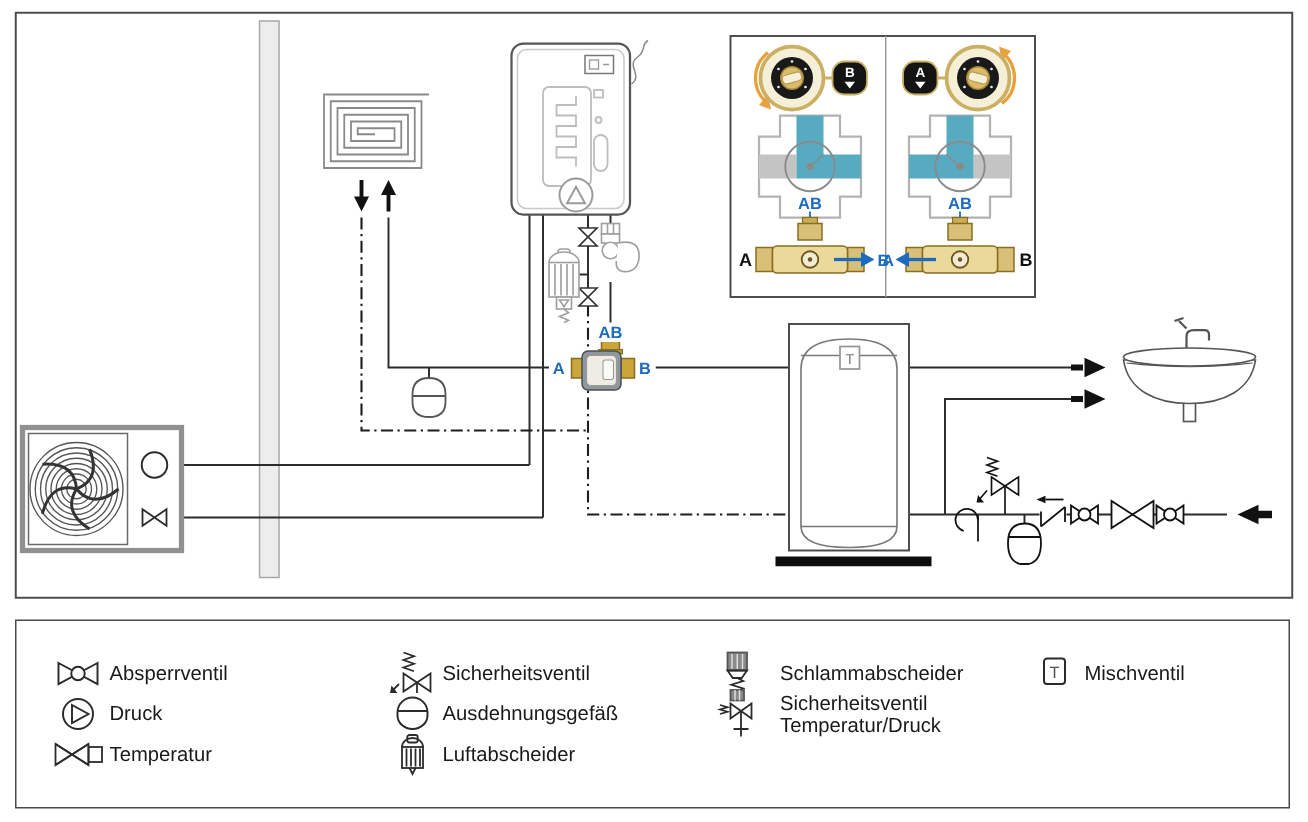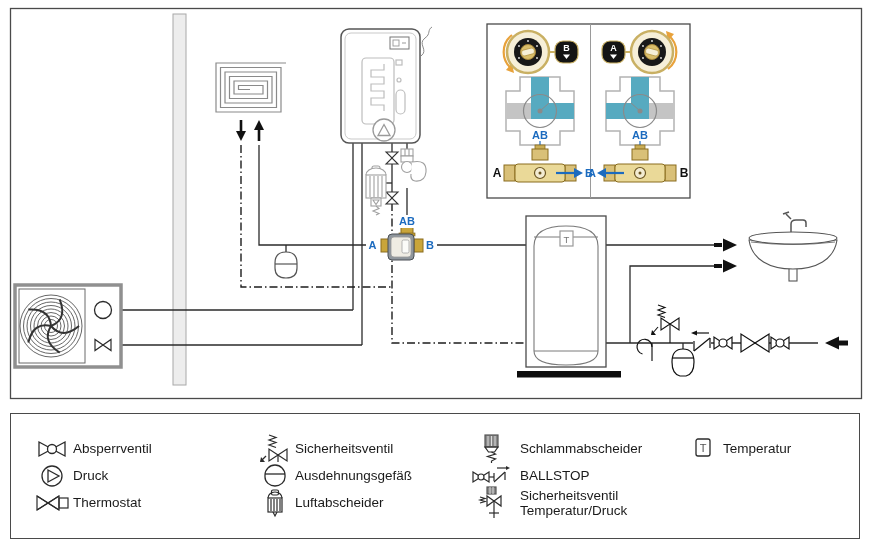--- a/index.html
+++ b/index.html
@@ -365,21 +365,21 @@
     <div class="lrow">
       <span class="licon">
         <svg width="34" height="22" viewBox="0 0 34 22" stroke="#2b2b2b" stroke-width="1.2" fill="none">
           <polygon points="2,4 13,11 2,18"></polygon>
               <polygon points="24,4 13,11 24,18"></polygon>
           <line x1="2" y1="4" x2="24" y2="18"></line>
               <line x1="2" y1="18" x2="24" y2="4"></line>
           <rect x="24" y="6" width="9" height="10"></rect>
         </svg>
           </span>
-      <span class="llabel">Thermostat</span>
+      <span class="llabel">Temperatur</span>
     </div>
   </div>
 
   <div class="lcol c2">
     <div class="lrow">
       <span class="licon">
         <svg width="32" height="30" viewBox="0 0 32 30" stroke="#2b2b2b" stroke-width="1.2" fill="none">
           <path d="M10,1 l7,2.5 l-7,2.5 l7,2.5 l-7,2.5 l7,2.5"></path>
           <polygon points="10,15 10,27 19,21"></polygon>
               <polygon points="28,15 28,27 19,21"></polygon>
@@ -422,36 +422,20 @@
         <svg width="26" height="30" viewBox="0 0 26 30" stroke="#2b2b2b" stroke-width="1.2" fill="none">
           <rect x="7" y="1" width="13" height="12" fill="#8a8a8a" stroke="#555"></rect>
           <line x1="10" y1="2" x2="10" y2="12" stroke="#ddd" stroke-width="1"></line>
           <line x1="13.5" y1="2" x2="13.5" y2="12" stroke="#ddd" stroke-width="1"></line>
           <line x1="17" y1="2" x2="17" y2="12" stroke="#ddd" stroke-width="1"></line>
           <path d="M7,13 L20,13 L16.5,18 L10.5,18 Z"></path>
           <path d="M13.5,18 l4,2 l-8,2.5 l8,2.5 l-4,2 v2"></path>
         </svg>
           </span>
       <span class="llabel">Schlammabscheider</span>
-    </div>
-    <div class="lrow">
-      <span class="licon">
-        <svg width="40" height="24" viewBox="0 0 40 24" stroke="#2b2b2b" stroke-width="1.2" fill="none">
-          <polygon points="2,8 10,13 2,18"></polygon>
-              <polygon points="18,8 10,13 18,18"></polygon>
-          <circle cx="10" cy="13" r="3" fill="#fff"></circle>
-          <line x1="18" y1="13" x2="23" y2="13"></line>
-              <line x1="23" y1="9" x2="23" y2="17"></line>
-          <line x1="23" y1="18" x2="34" y2="8"></line>
-              <line x1="34" y1="8" x2="34" y2="16"></line>
-          <line x1="26" y1="4" x2="35" y2="4"></line>
-              <polygon points="35,2 35,6 39,4" fill="#2b2b2b" stroke="none"></polygon>
-        </svg>
-          </span>
-      <span class="llabel">BALLSTOP</span>
     </div>
     <div class="lrow">
       <span class="licon">
         <svg width="32" height="34" viewBox="0 0 32 34" stroke="#2b2b2b" stroke-width="1.2" fill="none">
           <rect x="12" y="1" width="9" height="7" fill="#8a8a8a" stroke="#555"></rect>
           <line x1="15" y1="1" x2="15" y2="8" stroke="#ddd" stroke-width="1"></line>
           <line x1="18" y1="1" x2="18" y2="8" stroke="#ddd" stroke-width="1"></line>
           <path d="M5,11 l5,1.5 l-5,1.5 l5,1.5 l-5,1.5"></path>
           <polygon points="12,10 12,20 19,15"></polygon>
               <polygon points="26,10 26,20 19,15"></polygon>
@@ -468,18 +452,18 @@
   </div>
 
   <div class="lcol c4">
     <div class="lrow">
       <span class="licon">
         <svg width="22" height="24" viewBox="0 0 22 24" stroke="#2b2b2b" stroke-width="1.3" fill="none">
           <rect x="4" y="2" width="14" height="17" rx="2"></rect>
           <text x="11" y="15" text-anchor="middle" font-size="11" fill="#555" stroke="none">T</text>
         </svg>
           </span>
-      <span class="llabel">Temperatur</span>
+      <span class="llabel">Mischventil</span>
     </div>
   </div>
 
 </div>
 </div>
 
 </body></html>

